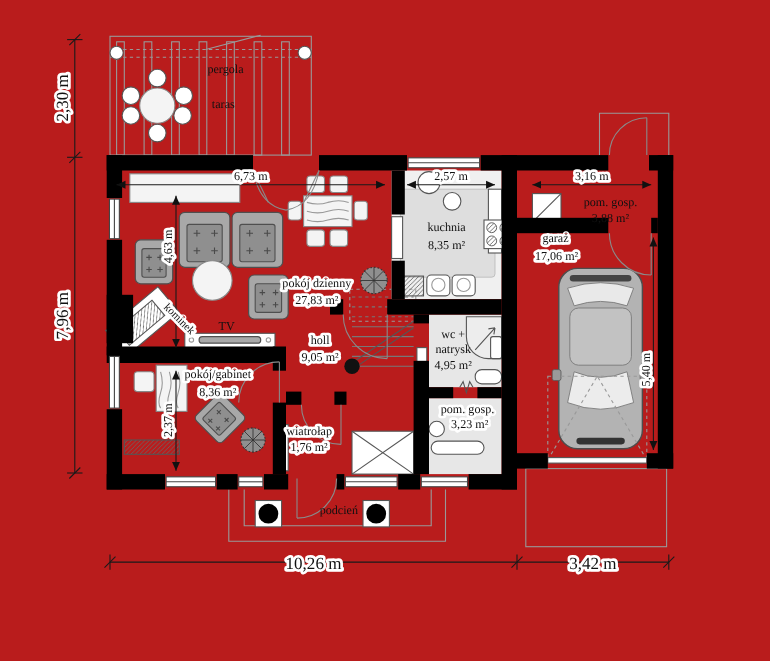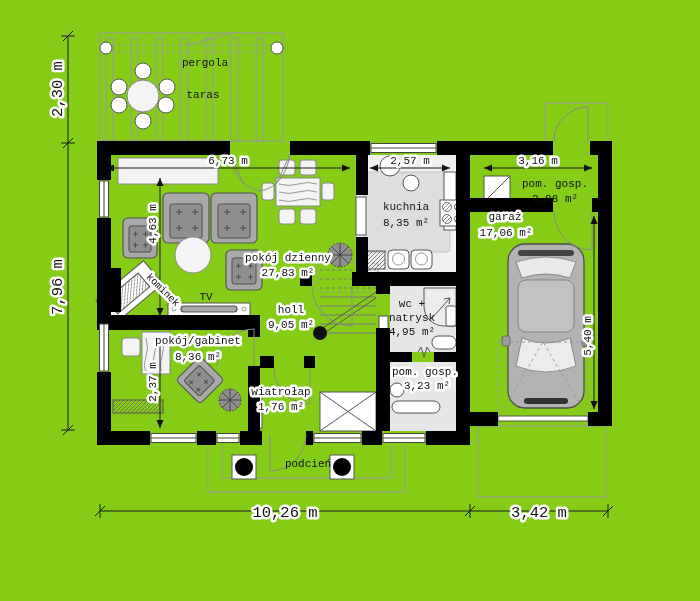--- a/index.html
+++ b/index.html
@@ -1,16 +1,16 @@
 <!DOCTYPE html>
 <html><head>
 <meta charset="utf-8">
 <style>
   html,body{margin:0;padding:0;background:#fff;}
-  .stage{width:700px;height:601px;position:relative;background:#84cc16;font-family:Liberation Mono, monospace;}
+  .stage{width:700px;height:601px;position:relative;background:#b91c1c;font-family:Liberation Serif, serif;}
   svg{display:block;}
   .wall{fill:#000;stroke:none;}
   .thin{fill:none;stroke:#999;stroke-width:1;}
   .door{fill:none;stroke:#8a8a8a;stroke-width:1;}
   .dimln{stroke:#1a1a1a;stroke-width:1;fill:none;}
   .gray{fill:#e7e7e7;stroke:none;}
   .gray2{fill:#dedede;stroke:#bbb;stroke-width:.8;}
   .furn{fill:#a8a8a8;stroke:#4f4f4f;stroke-width:1.1;}
   .furn2{fill:#8f8f8f;stroke:#4f4f4f;stroke-width:1;}
   .lite{fill:#f4f4f4;stroke:#888;stroke-width:1;}

